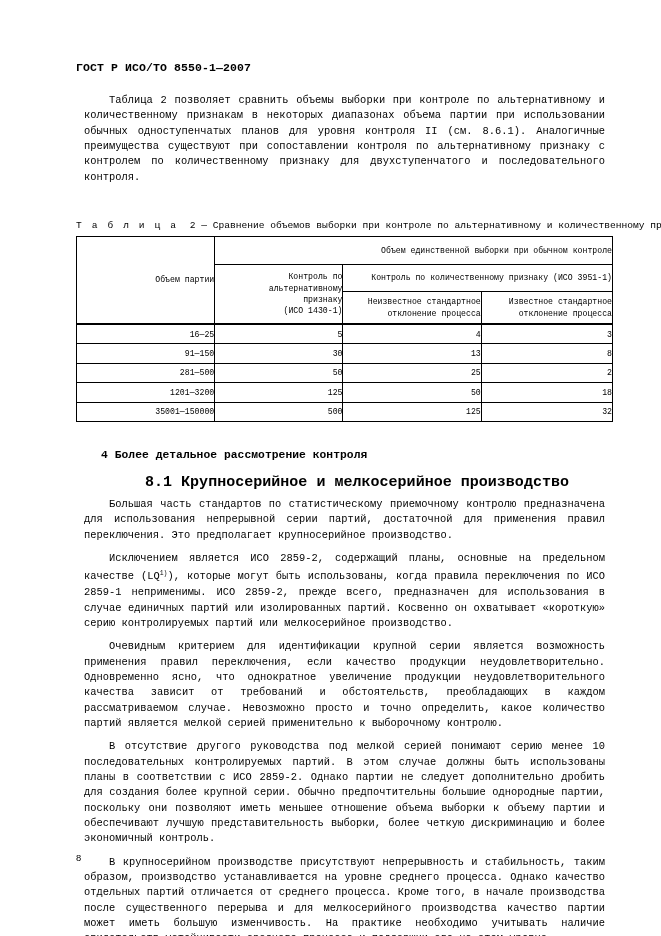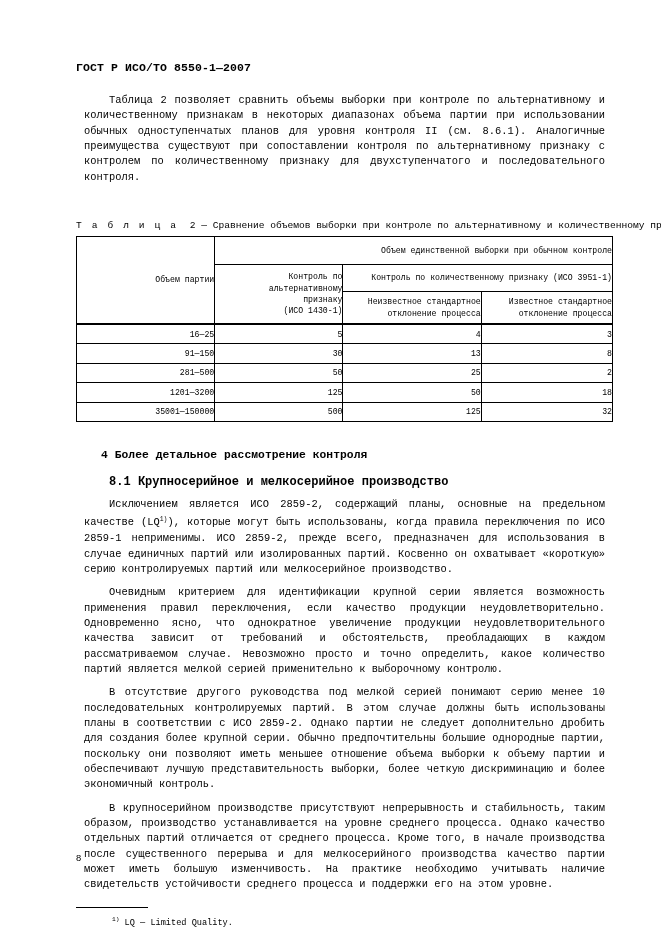--- a/index.html
+++ b/index.html
@@ -110,27 +110,28 @@
     font-size: 11.3px;
     font-weight: bold;
     margin: 0;
     padding: 0;
     line-height: 14px;
     text-indent: 25px;
     letter-spacing: 0.05px;
   }
   .sec8-wrap { margin-top: 26px; }
   h3.sub-head {
-    font-size: 12px;
+    font-size: 15px;
     font-weight: bold;
     margin: 8px;
     padding: 0;
     line-height: 13px;
     text-indent: 25px;
     letter-spacing: 0.02px;
+    text-align: center;
   }
   .sub81-wrap { margin-top: 14px; margin-bottom: 3px; }
 
   
   .footnote-block {
     margin-top: 14px;
   }
   .footnote-rule {
     width: 72px;
     height: 0;
@@ -245,20 +246,21 @@
     </table>
 
     <div class="sec8-wrap">
       <h2 class="sec-head">4  Более детальное рассмотрение контроля</h2>
     </div>
 
     <div class="sub81-wrap">
       <h3 class="sub-head">8.1  Крупносерийное и мелкосерийное производство</h3>
     </div>
 
+    <p class="body-par">Большая часть стандартов по статистическому приемочному контролю предназначена для использования непрерывной серии партий, достаточной для применения правил переключения. Это предполагает крупносерийное производство.</p>
 
     <p class="body-par"><span>Исключением является ИСО 2859-2, содержащий планы, основные на предельном качестве (LQ</span><sup class="inline-sup">1)</sup><span>), которые могут быть использованы, когда правила переключения по ИСО 2859-1 неприменимы. ИСО 2859-2, прежде всего, предназначен для использования в случае единичных партий или изолированных партий. Косвенно он охватывает «короткую» серию контролируемых партий или мелкосерийное производство.</span></p>
 
 
     <p class="body-par">Очевидным критерием для идентификации крупной серии является возможность применения правил переключения, если качество продукции неудовлетворительно. Одновременно ясно, что однократное увеличение продукции неудовлетворительного качества зависит от требований и обстоятельств, преобладающих в каждом рассматриваемом случае. Невозможно просто и точно определить, какое количество партий является мелкой серией применительно к выборочному контролю.</p>
 
     <p class="body-par">В отсутствие другого руководства под мелкой серией понимают серию менее 10 последовательных контролируемых партий. В этом случае должны быть использованы планы в соответствии с ИСО 2859-2. Однако партии не следует дополнительно дробить для создания более крупной серии. Обычно предпочтительны большие однородные партии, поскольку они позволяют иметь меньшее отношение объема выборки к объему партии и обеспечивают лучшую представительность выборки, более четкую дискриминацию и более экономичный контроль.</p>
 
     <p class="body-par">В крупносерийном производстве присутствуют непрерывность и стабильность, таким образом, производство устанавливается на уровне среднего процесса. Однако качество отдельных партий отличается от среднего процесса. Кроме того, в начале производства после существенного перерыва и для мелкосерийного производства качество партии может иметь большую изменчивость. На практике необходимо учитывать наличие свидетельств устойчивости среднего процесса и поддержки его на этом уровне.</p>
 

